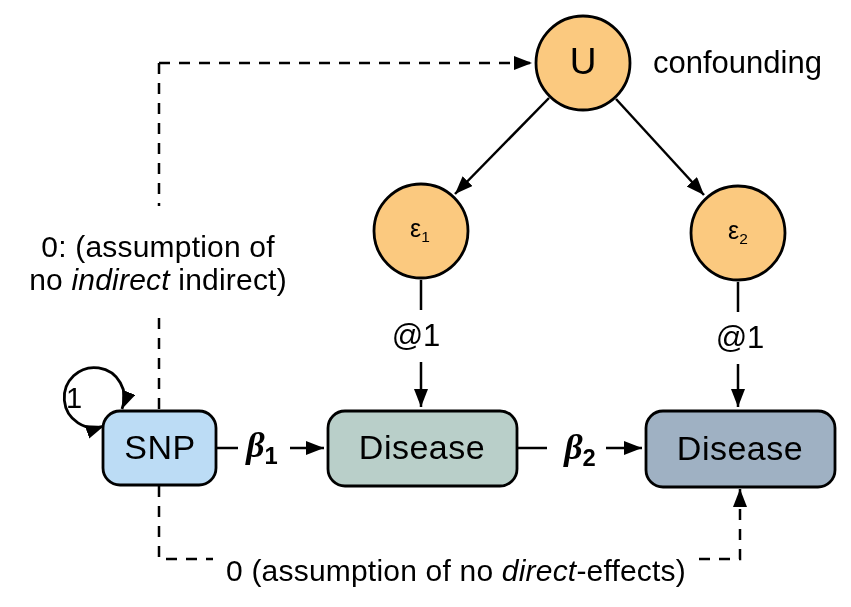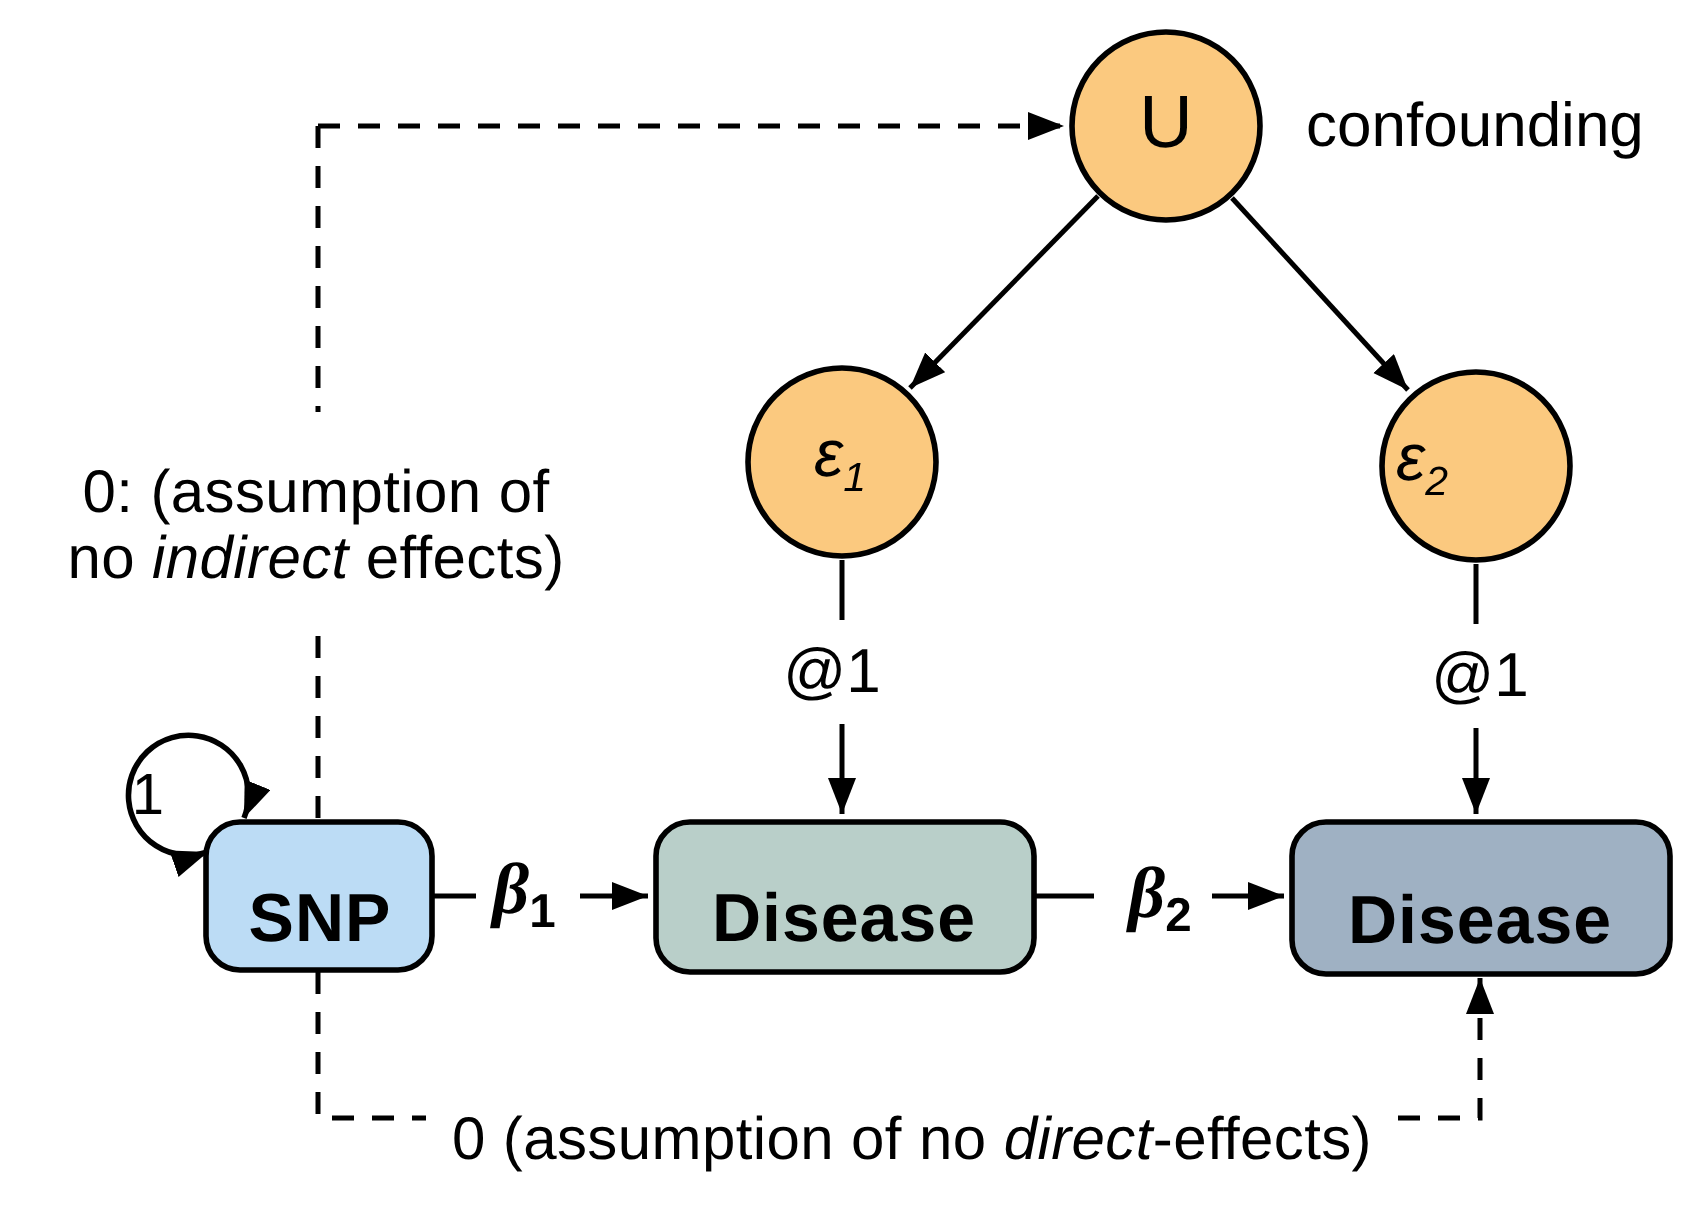--- a/index.html
+++ b/index.html
@@ -13,23 +13,23 @@
     color: #000000;
   }
   .canvas svg { position: absolute; left: 0; top: 0; }
   .lbl {
     position: absolute;
     transform: translate(-50%, -50%);
     white-space: nowrap;
     line-height: 1.1;
     color: #000000;
   }
-  .node-label { font-size: 34px; font-weight: 700; letter-spacing: 0.5px; margin-top: 12px; }
+  .node-label { font-size: 34px; font-weight: 400; letter-spacing: 0.5px; }
   .u-label    { font-size: 37px; }
-  .eps-label  { font-size: 33px; font-weight: 500; font-style: italic; }
+  .eps-label  { font-size: 25px; font-weight: 500; }
   .eps-label sub { font-size: 0.62em; font-weight: 400; vertical-align: -0.35em; }
   .loading-label { font-size: 31px; }
   .confounding-label { font-size: 31px; transform: translate(0, -50%); }
   .loop-label { font-size: 29px; }
   .beta-label { font-size: 36px; }
   .beta-label .beta-glyph {
     font-family: "Liberation Serif", serif;
     font-style: italic;
     font-weight: 700;
   }
@@ -87,37 +87,37 @@
     <circle cx="738" cy="233" r="47" stroke="#000000" stroke-width="2.8" fill="#FBC97F"></circle>
     <rect x="103" y="411" width="113" height="74" rx="17" stroke="#000000" stroke-width="2.8" fill="#BCDCF5"></rect>
     <rect x="328" y="411" width="189" height="75" rx="17" stroke="#000000" stroke-width="2.8" fill="#B9CFC9"></rect>
     <rect x="646" y="411" width="189" height="76" rx="17" stroke="#000000" stroke-width="2.8" fill="#9FB1C3"></rect>
   </svg>
 
   <div class="lbl u-label" style="left:583px; top:62px;">U</div>
 
   <div class="lbl eps-label" style="left:420px; top:230px;"><span>ε</span><sub>1</sub></div>
 
-  <div class="lbl eps-label" style="left:711px; top:232px;"><span>ε</span><sub>2</sub></div>
+  <div class="lbl eps-label" style="left:738px; top:232px;"><span>ε</span><sub>2</sub></div>
 
   <div class="lbl node-label" style="left:160px; top:448px;">SNP</div>
   <div class="lbl node-label" style="left:422px; top:448px;">Disease</div>
   <div class="lbl confounding-label" style="left:653px; top:63px;">confounding</div>
 
   <div class="lbl node-label" style="left:740px; top:449px;">Disease</div>
 
   <div class="lbl loading-label" style="left:416px; top:336px;">@1</div>
   <div class="lbl loading-label" style="left:740px; top:338px;">@1</div>
 
   <div class="lbl loop-label" style="left:74px; top:399px;">1</div>
 
   <div class="lbl beta-label" style="left:262px; top:447px;"><span class="beta-glyph">β</span><sub>1</sub></div>
 
   <div class="lbl beta-label" style="left:580px; top:449px;"><span class="beta-glyph">β</span><sub>2</sub></div>
 
   <div class="lbl annotation" style="left:158px; top:263px;">
     <div>0: (assumption of</div>
-    <div><span>no </span><i>indirect</i><span> effects)</span></div>
+    <div><span>no </span><i>indirect</i><span> indirect)</span></div>
   </div>
 
   <div class="lbl annotation" style="left:456px; top:559px;margin-top:11px;"><span>0 (assumption of no </span><i>direct</i><span>-effects)</span></div>
 
 </div>
 
 </body></html>

